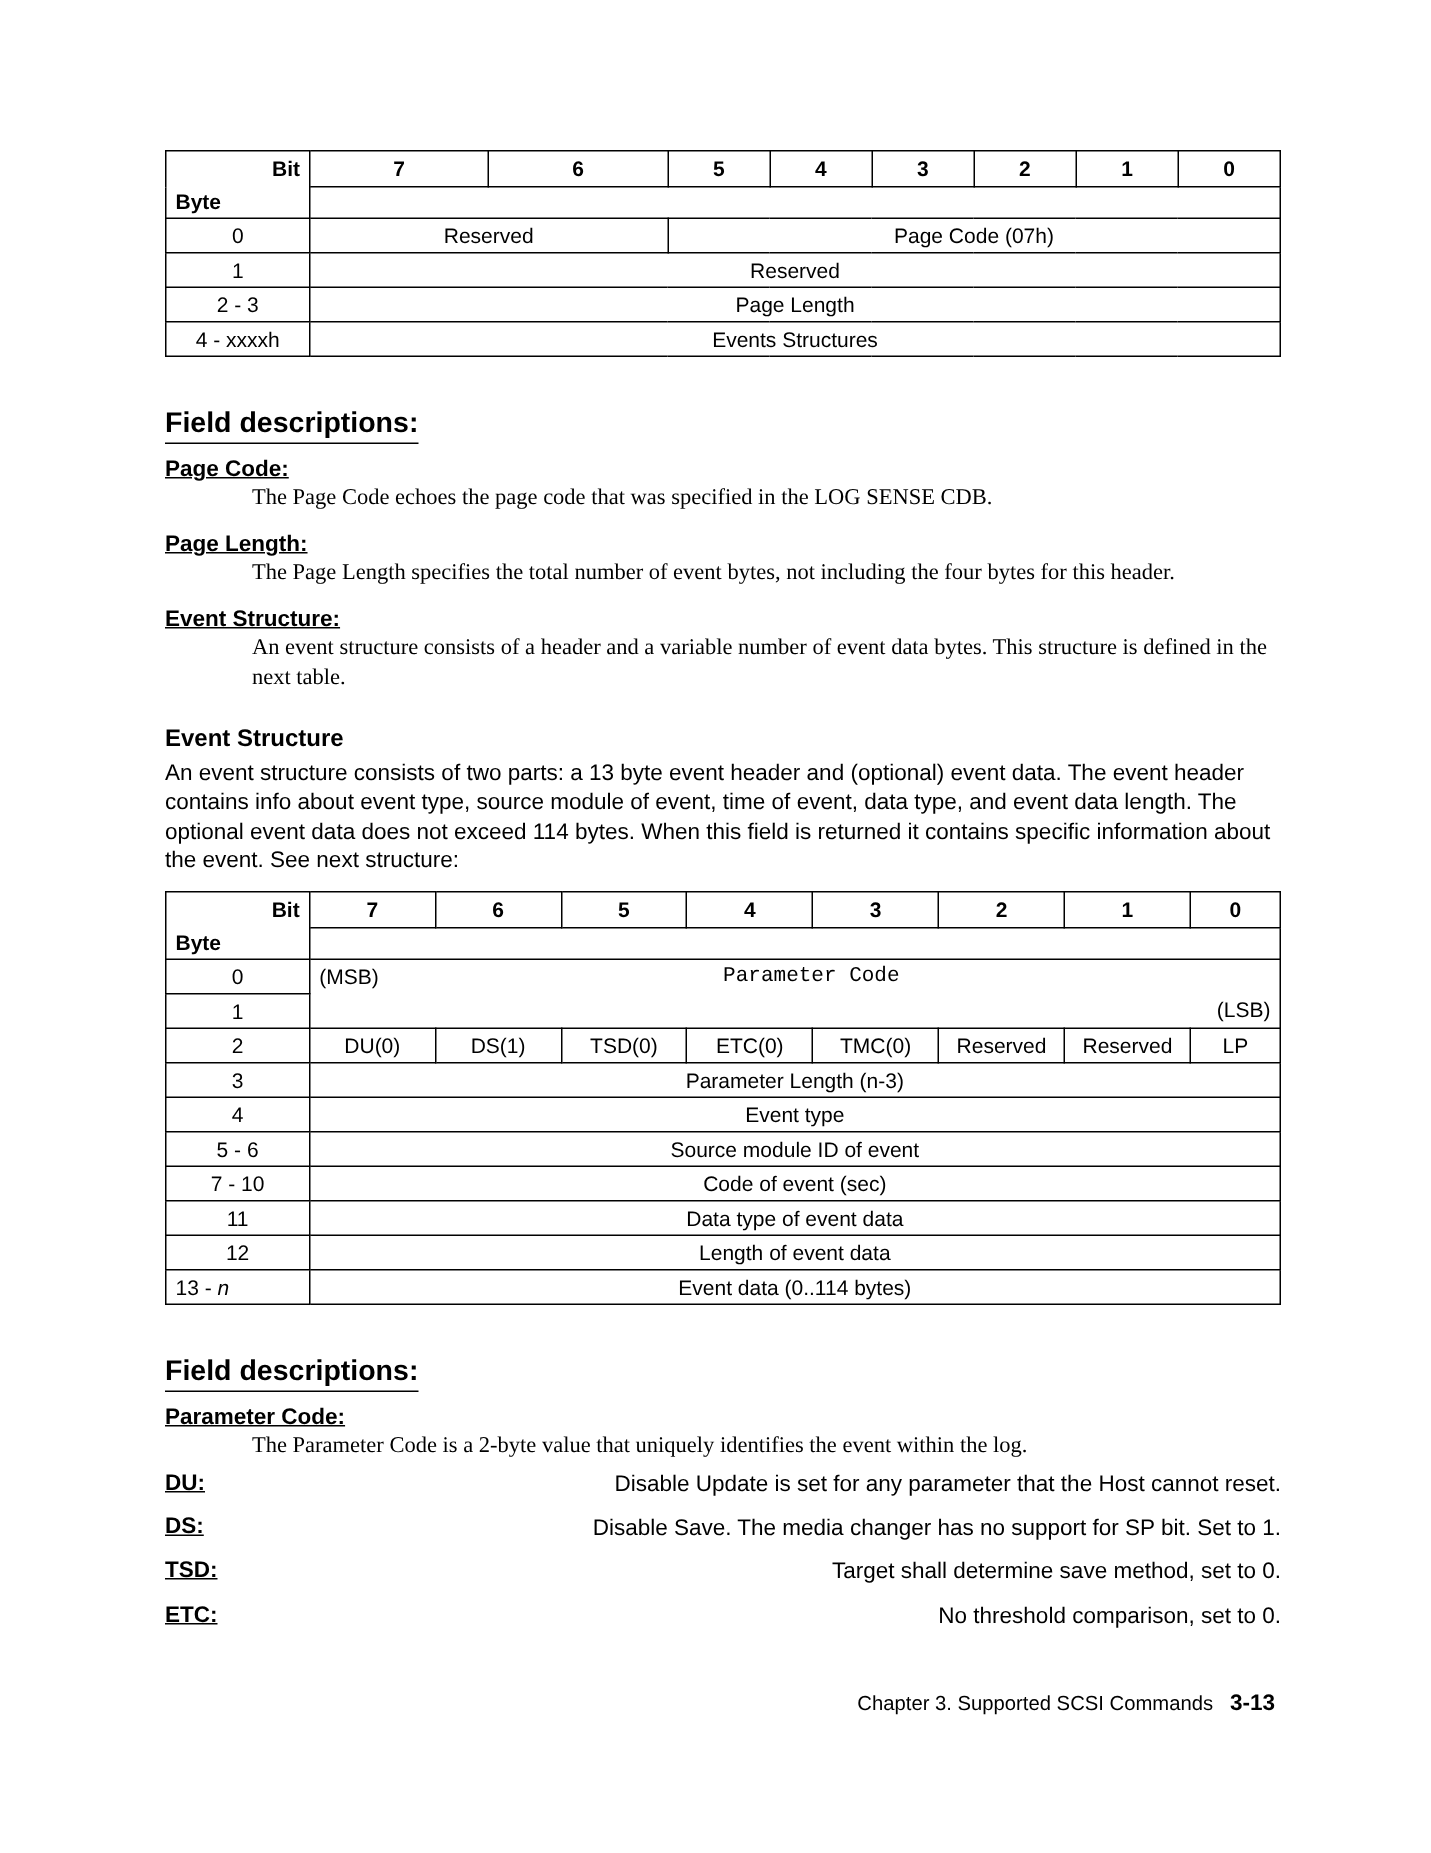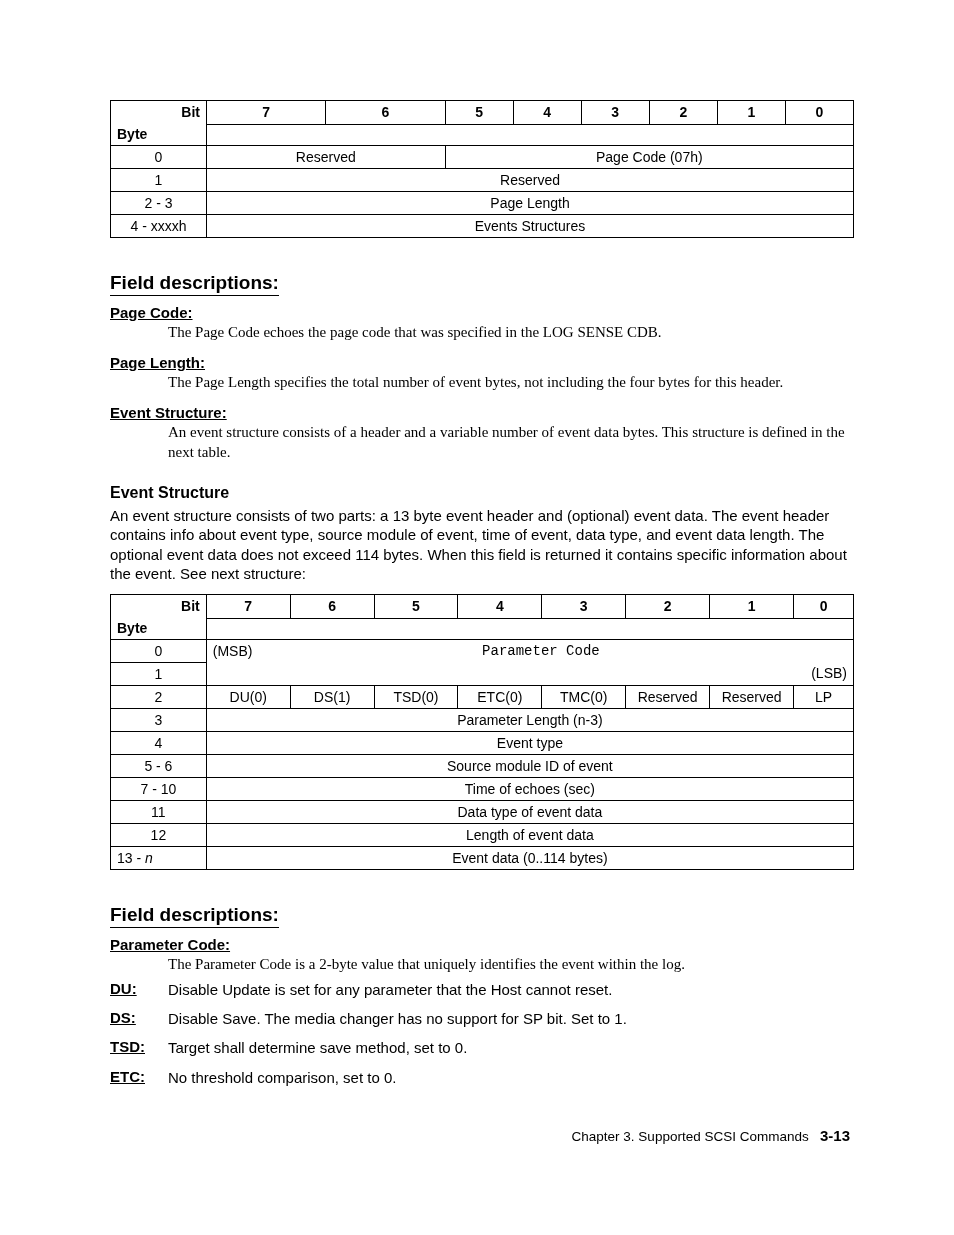--- a/index.html
+++ b/index.html
@@ -43,21 +43,21 @@
     margin-top: 0;
     margin-bottom: 8px;
     padding-bottom: 1px;
   }
   .dl { font-size: 15px; }
   .dl .row { display: flex; margin: 6px 0 10px 0; }
   .dl .term { font-weight: bold; text-decoration: underline; }
   .dl .def { }
   .dl .stacked .def { margin-left: 58px; margin-top: 2px; line-height: 1.28; font-family: Liberation Serif, serif; }
   .dl .inline .term { min-width: 58px; }
-  .dl .inline .def { flex: 1; line-height: 1.28; }
+  .dl .inline .def { flex: 1; line-height: 1.28; text-align: right; }
 
   h2.evt {
     font-size: 16px;
     font-weight: bold;
     margin: 22px 0 4px 0;
   }
   p.body {
     font-size: 15px;
     line-height: 1.3;
     margin: 2px 0 10px 0;
@@ -218,21 +218,21 @@
     <tr>
       <td class="center">4</td>
       <td class="center" colspan="8">Event type</td>
     </tr>
     <tr>
       <td class="center">5 - 6</td>
       <td class="center" colspan="8">Source module ID of event</td>
     </tr>
     <tr>
       <td class="center">7 - 10</td>
-      <td class="center" colspan="8">Time of echoes (sec)</td>
+      <td class="center" colspan="8">Code of event (sec)</td>
     </tr>
     <tr>
       <td class="center">11</td>
       <td class="center" colspan="8">Data type of event data</td>
     </tr>
     <tr>
       <td class="center">12</td>
       <td class="center" colspan="8">Length of event data</td>
     </tr>
     <tr>

